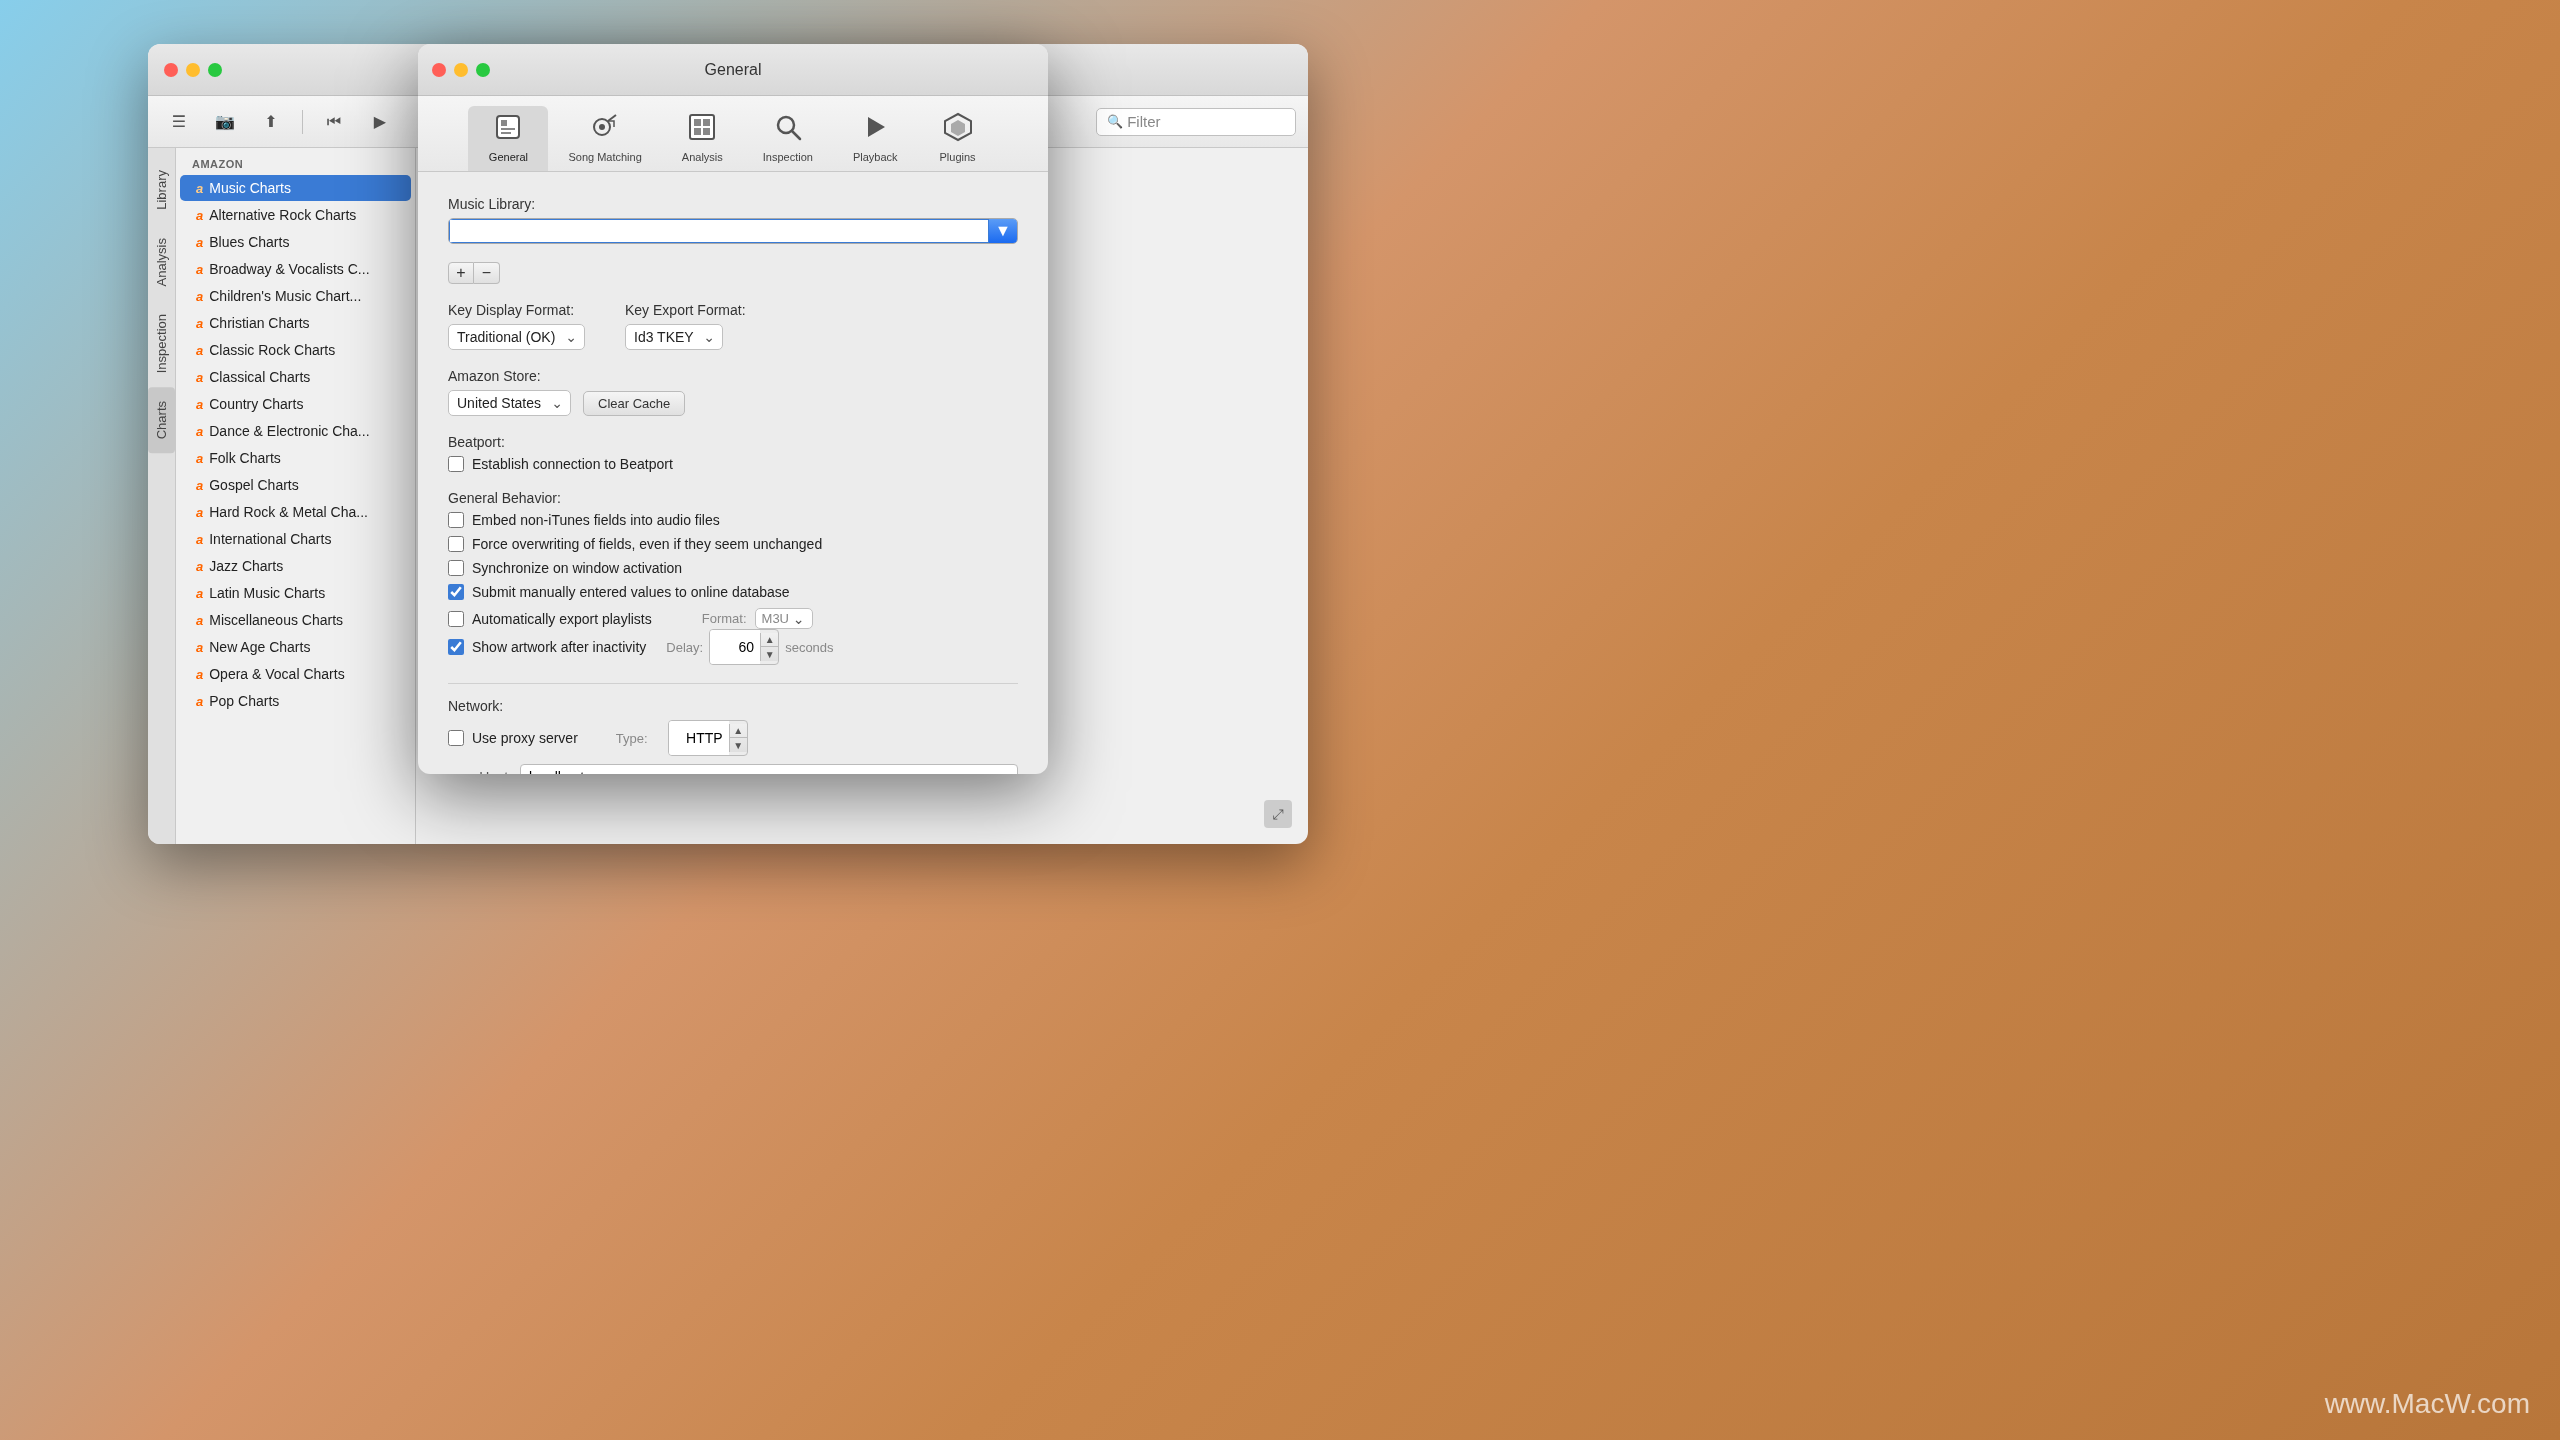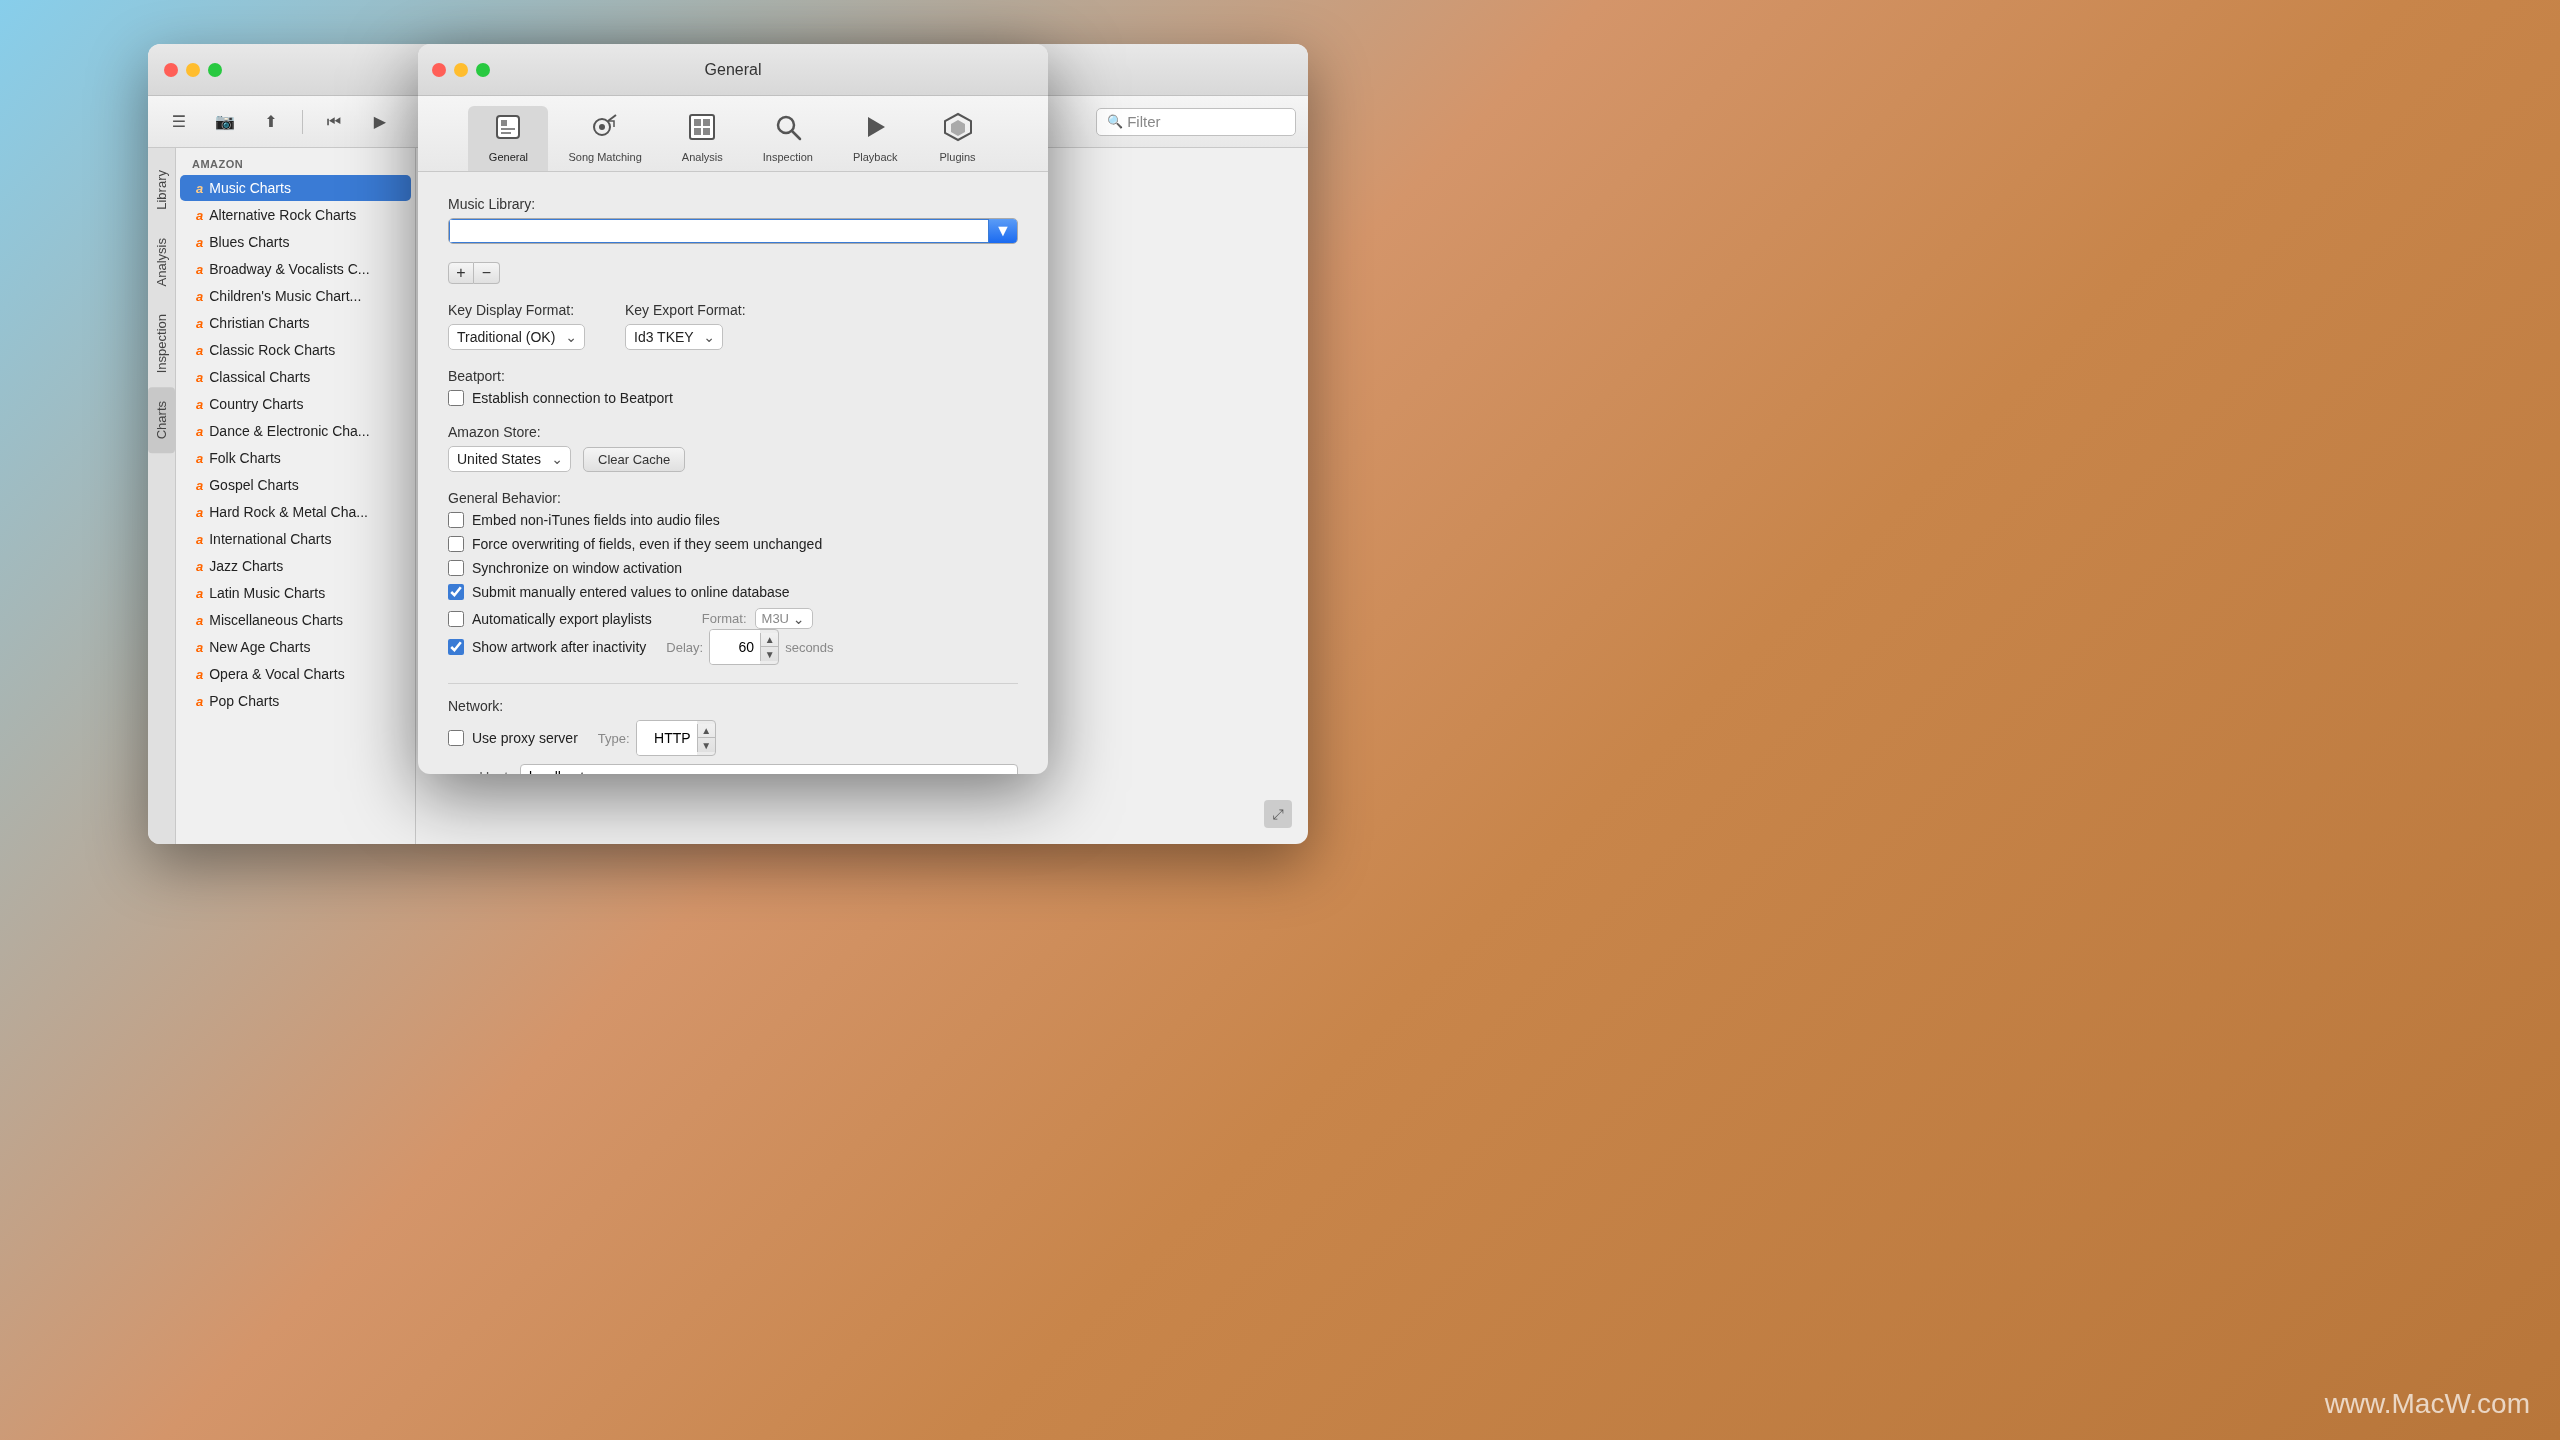--- a/index.html
+++ b/index.html
@@ -727,36 +727,36 @@
           <div class="select-wrapper">
             <select class="form-select">
               <option>Id3 TKEY</option>
             </select>
           </div>
         </div>
       </div>
     </div>
 
     <div class="form-row">
-      <div class="form-label">Beatport:</div>
-      <div class="checkbox-row">
-        <input type="checkbox" style="">
-        <label>Establish connection to Beatport</label>
-      </div>
-    </div>
-
-    <div class="form-row">
       <div class="form-label">Amazon Store:</div>
       <div style="display:flex;align-items:center;gap:12px;">
         <div class="select-wrapper">
           <select class="form-select">
             <option>United States</option>
           </select>
         </div>
         <button class="btn-clear-cache">Clear Cache</button>
+      </div>
+    </div>
+
+    <div class="form-row">
+      <div class="form-label">Beatport:</div>
+      <div class="checkbox-row">
+        <input type="checkbox" style="">
+        <label>Establish connection to Beatport</label>
       </div>
     </div>
 
     <div class="form-row">
       <div class="form-label">General Behavior:</div>
 
       <div class="checkbox-row">
         <input type="checkbox" style="">
         <label>Embed non-iTunes fields into audio files</label>
       </div>
@@ -807,21 +807,21 @@
       </div>
     </div>
 
     <div class="divider-line"></div>
 
     <div class="form-row">
       <div class="form-label">Network:</div>
       <div class="checkbox-row">
         <input type="checkbox" style="">
         <label>Use proxy server</label>
-        <div style="display:flex;align-items:center;gap:6px;margin-left:12px;">
+        <div style="display:flex;align-items:center;gap:20px;margin-left:30px;">
           <span class="format-label">Type:</span>
           <div class="spinner-input">
             <input type="text" value="HTTP" style="width: 60px; text-align: right;">
             <div class="spinner-arrows">
               <div class="spinner-arrow">▲</div>
               <div class="spinner-arrow">▼</div>
             </div>
           </div>
         </div>
       </div>

